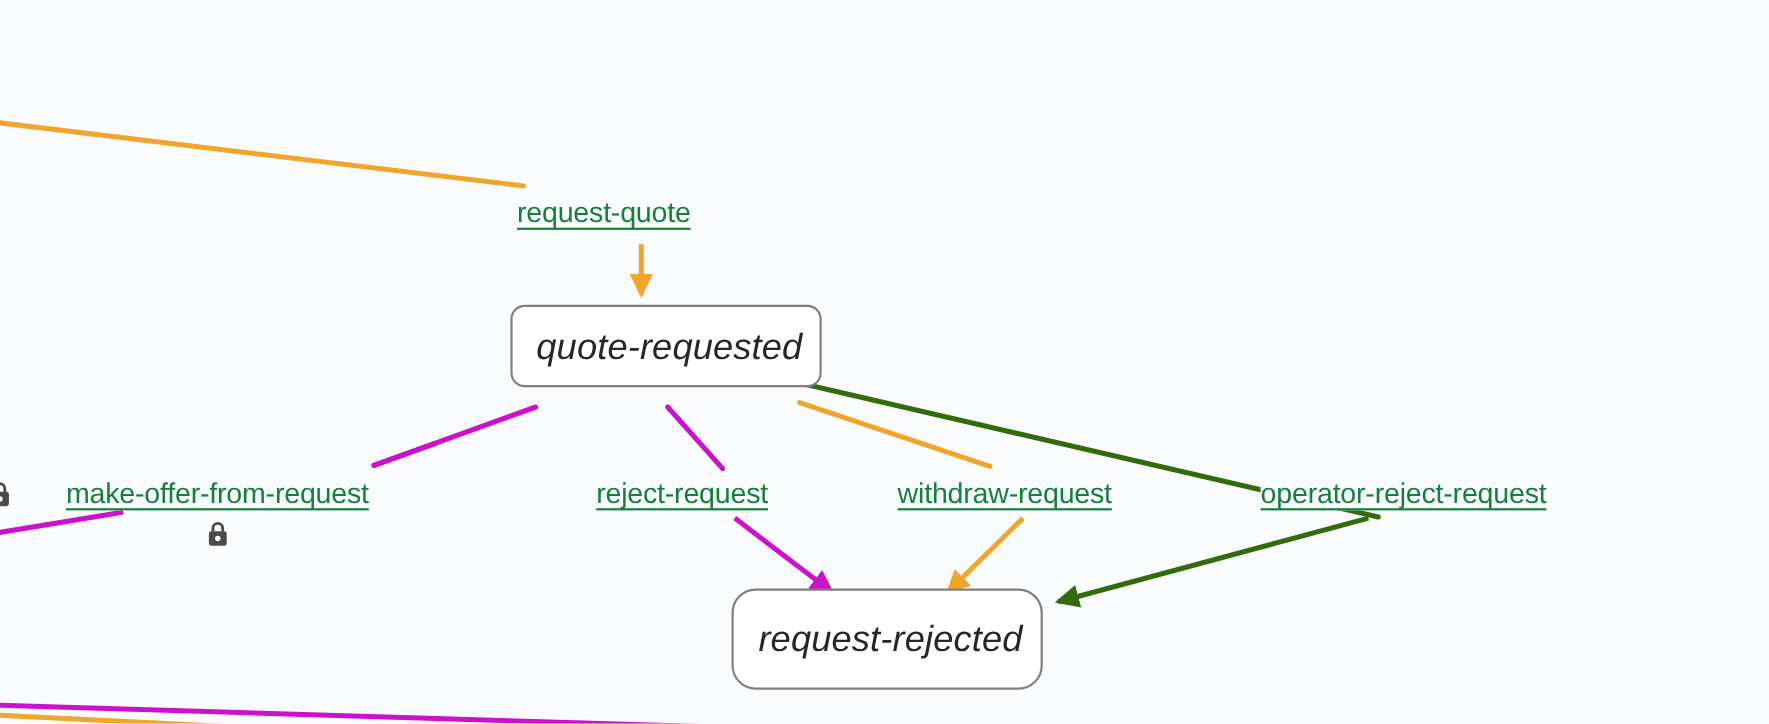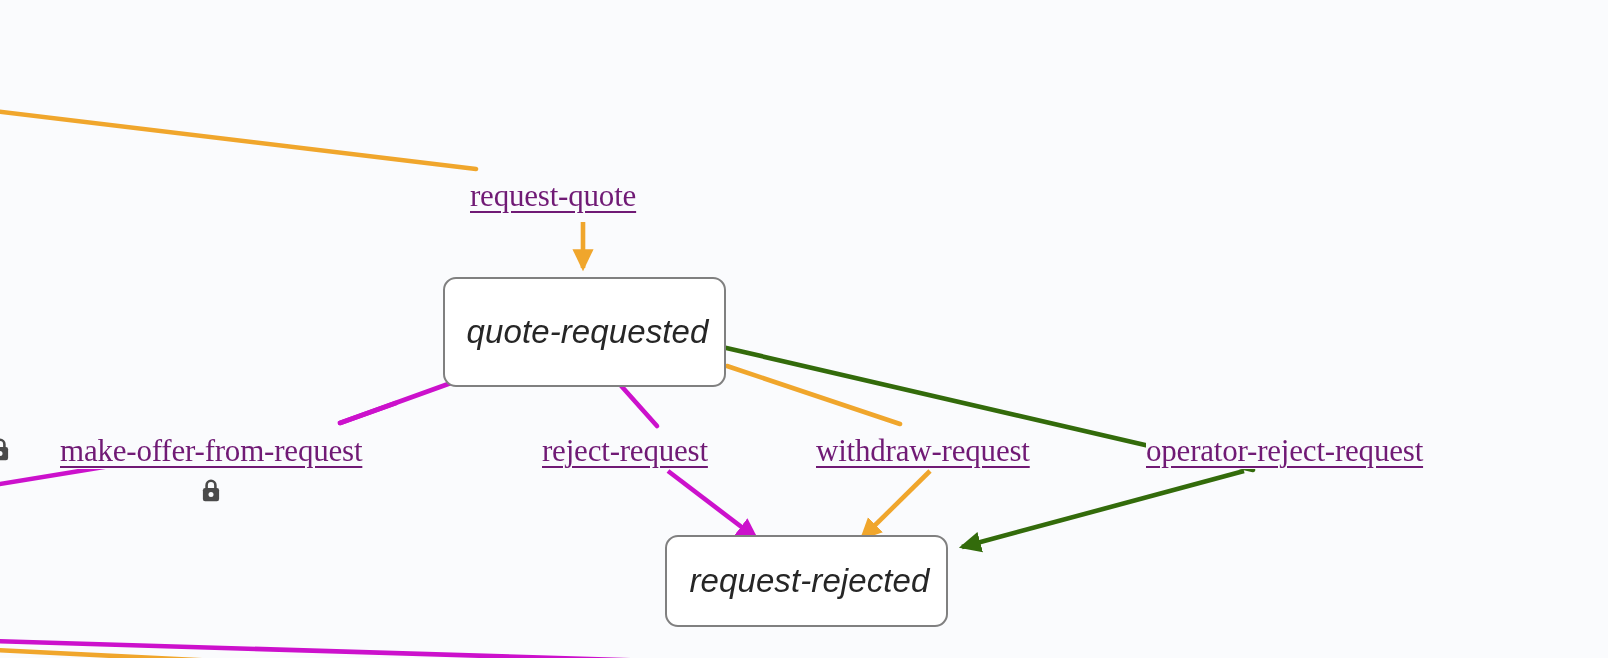--- a/index.html
+++ b/index.html
@@ -46,23 +46,23 @@
   }
   .edge-label {
     position: absolute;
     z-index: 4;
     display: flex;
     align-items: center;
     gap: 9px;
     white-space: nowrap;
   }
   .edge-label-text {
-    font-family: Liberation Serif, serif;
-    font-size: 31px;
-    color: #701a75;
+    font-family: Liberation Sans, sans-serif;
+    font-size: 26px;
+    color: #15803d;
     text-decoration: underline;
     text-underline-offset: 5px;
     text-decoration-thickness: 2px;
     background: #fafbfd;
     letter-spacing: -0.2px;
   }
   .lock-icon {
     display: inline-block;
     width: 20px;
     height: 26px;
@@ -111,25 +111,25 @@
 
     <path d="M 340 423 L 396 403" fill="none" stroke="#cc11cc" stroke-width="4.6" stroke-linecap="round"></path>
 
     <path d="M -6 641 L 720 663" fill="none" stroke="#cc11cc" stroke-width="4.6" stroke-linecap="round"></path>
 
     <path d="M -6 650 L 560 678" fill="none" stroke="#f0a62c" stroke-width="4.6" stroke-linecap="round"></path>
 
     <path d="M -6 661 L 330 681" fill="none" stroke="#cc11cc" stroke-width="4.6" stroke-linecap="round"></path>
   </svg>
 
-  <div class="state-node" style="left:443px; top:277px; width:283px; height:110px;">
+  <div class="state-node" style="left:464px; top:277px; width:283px; height:75px;">
     <span class="state-label">quote-requested</span>
   </div>
 
-  <div class="state-node" style="left:665px; top:535px; width:283px; height:92px;">
+  <div class="state-node" style="left:665px; top:535px; width:283px; height:92px;border-radius:22px;">
     <span class="state-label">request-rejected</span>
   </div>
 
   <div class="edge-label" style="left:-10px; top:437px;">
     <span class="lock-icon">
       <svg width="20" height="26" viewBox="0 0 20 26" xmlns="http://www.w3.org/2000/svg">
         <path d="M5.6 10.2 V7.2 a4.4 4.4 0 0 1 8.8 0 v3.0" fill="none" stroke="#4a4a4a" stroke-width="2.6"></path>
         <rect x="1.9" y="10.0" width="16.2" height="13.2" rx="2.2" fill="#4a4a4a"></rect>
         <circle cx="10" cy="16.6" r="2.5" fill="#fafbfd"></circle>
       </svg>

